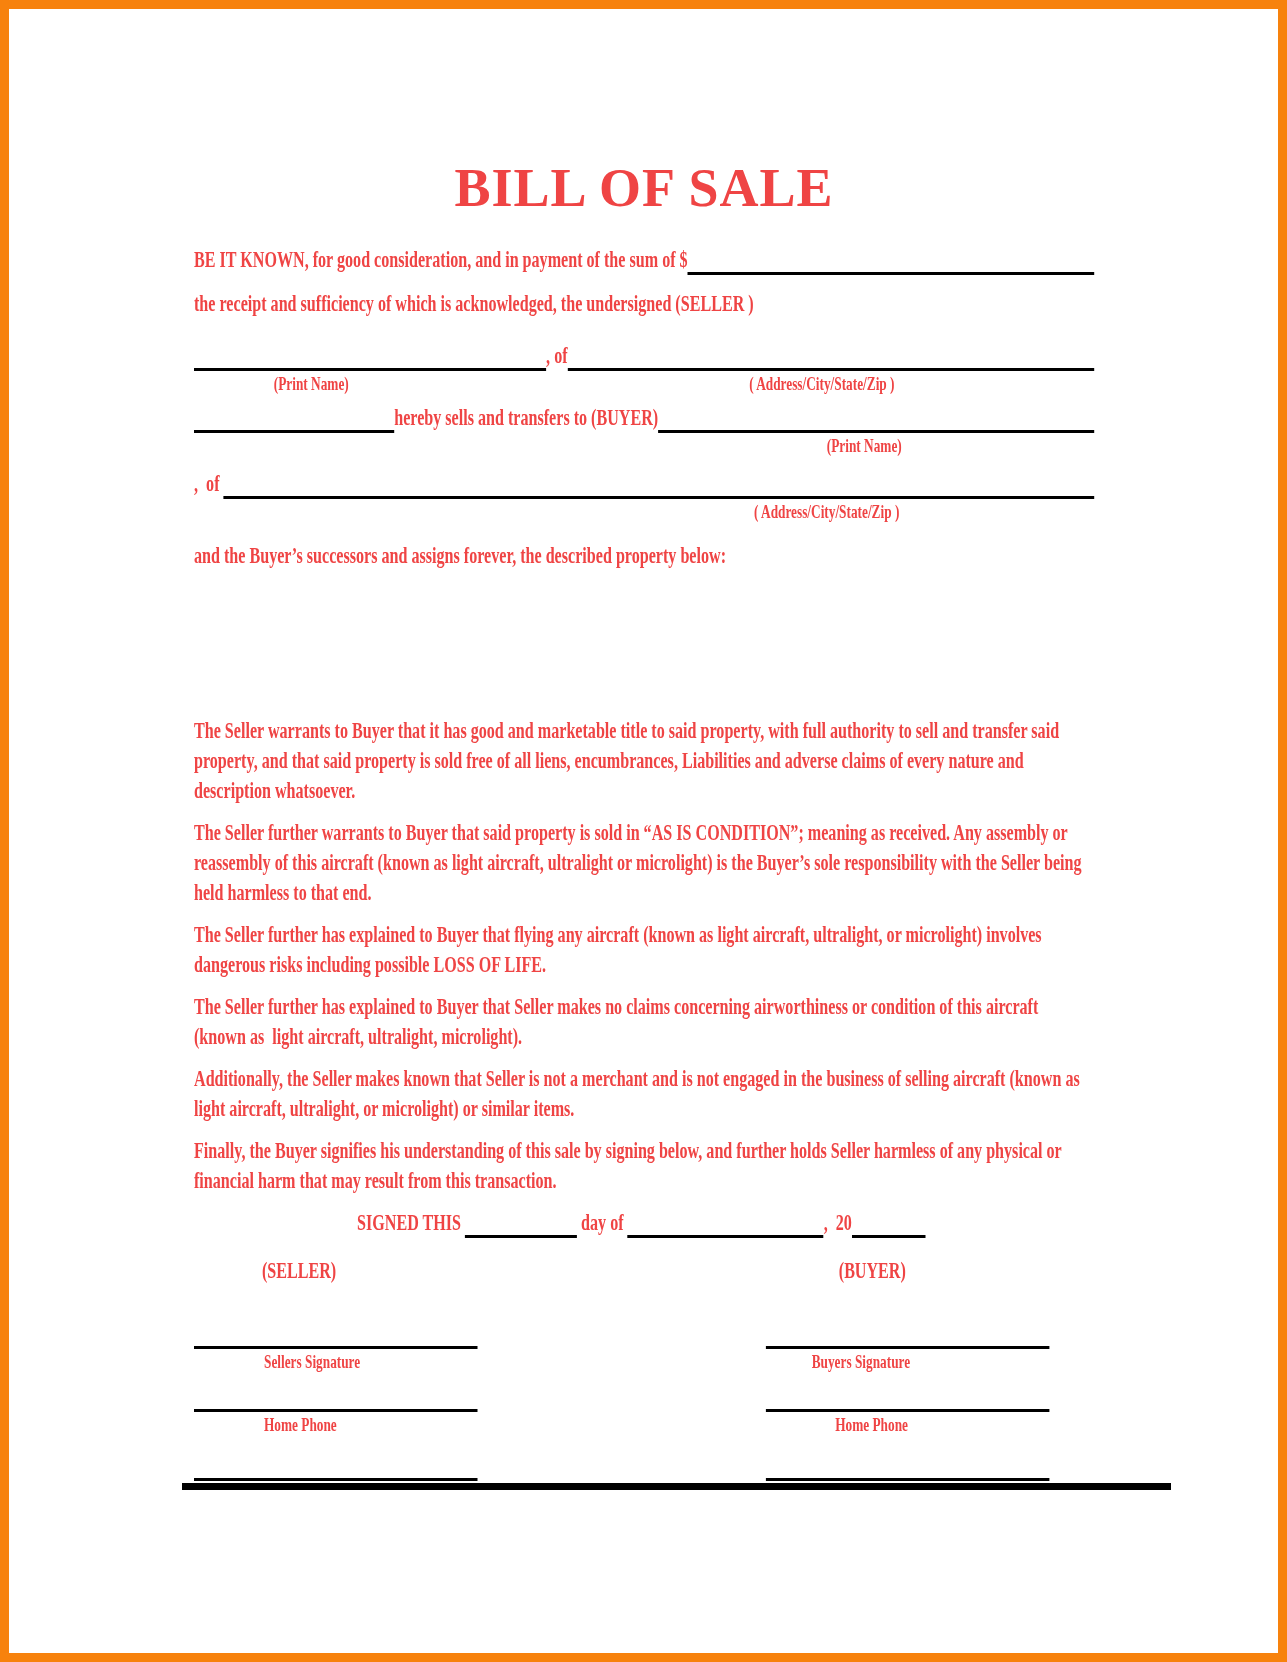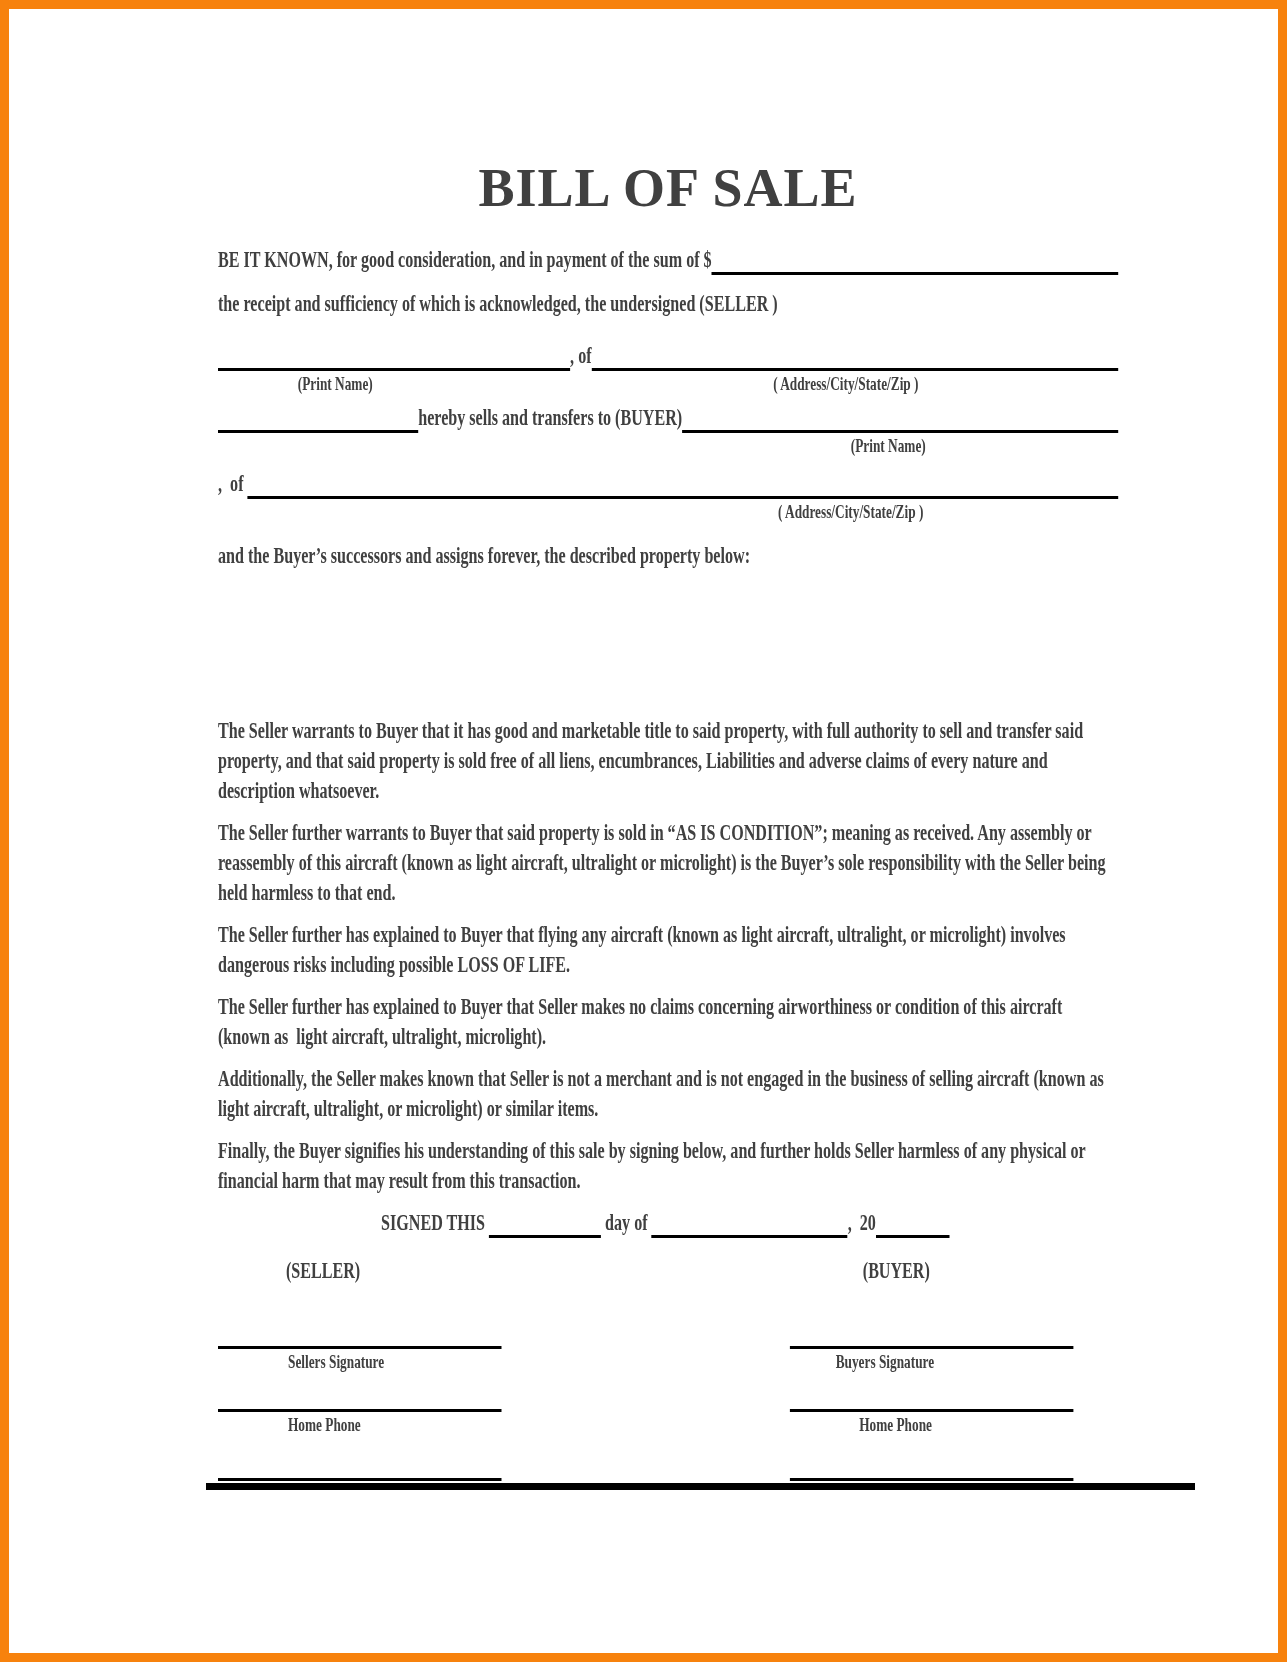--- a/index.html
+++ b/index.html
@@ -3,23 +3,22 @@
 <meta charset="utf-8">
 <style>
   html,body{margin:0;padding:0;background:#fff;}
   .doc{
     position:relative;
     width:1287px;height:1662px;
     box-sizing:border-box;
     border:9px solid #f7820d;
     background:#fff;
     font-family:"Liberation Serif","DejaVu Serif",serif;
-    font-weight:bold;color:#404040;
+    font-weight:bold;color:#ef4444;
     overflow:hidden;
-    padding-left:24px;
   }
   .content{width:900px;margin-left:185px;}
   .title{
     margin:150px 0 0 0;
     text-align:center;
     font-size:54px;line-height:58px;
     letter-spacing:1px;
     font-weight:bold;
   }
   

